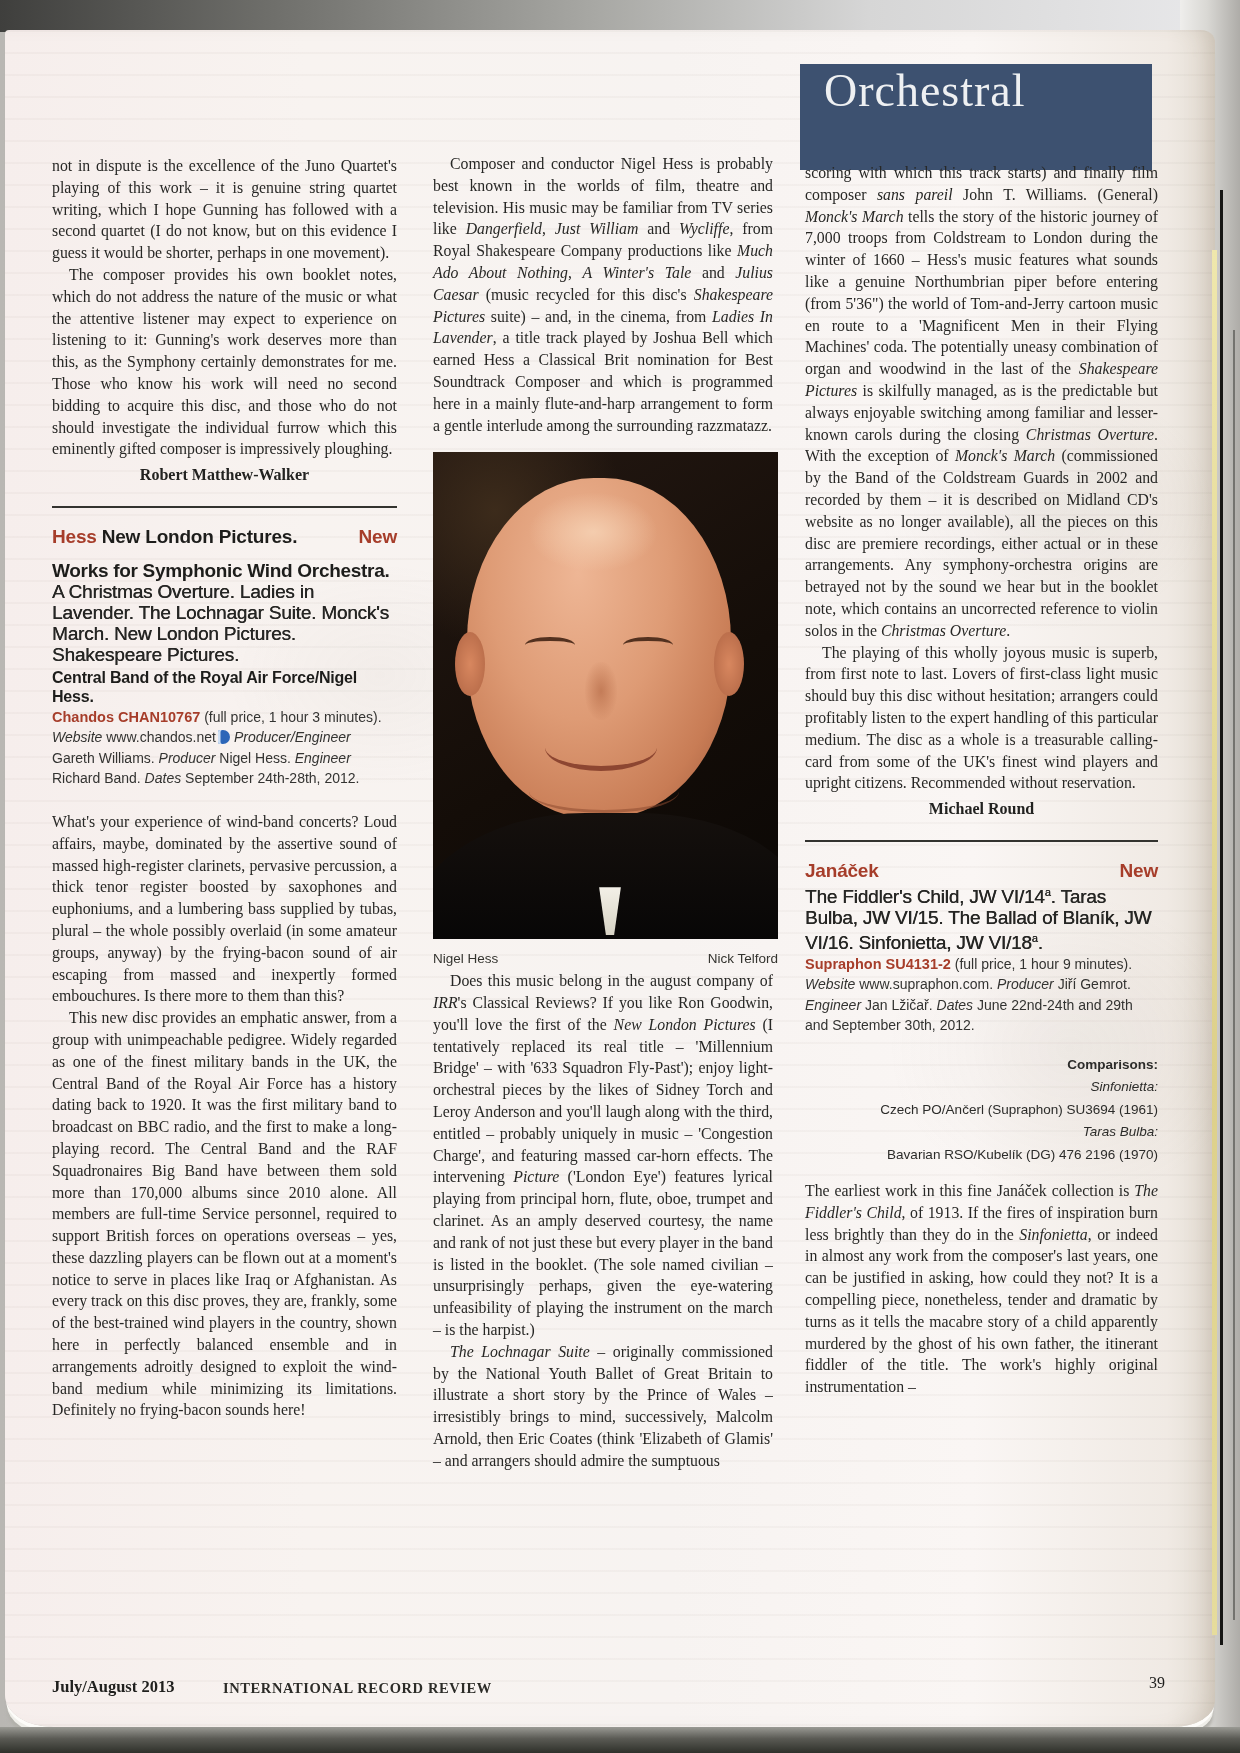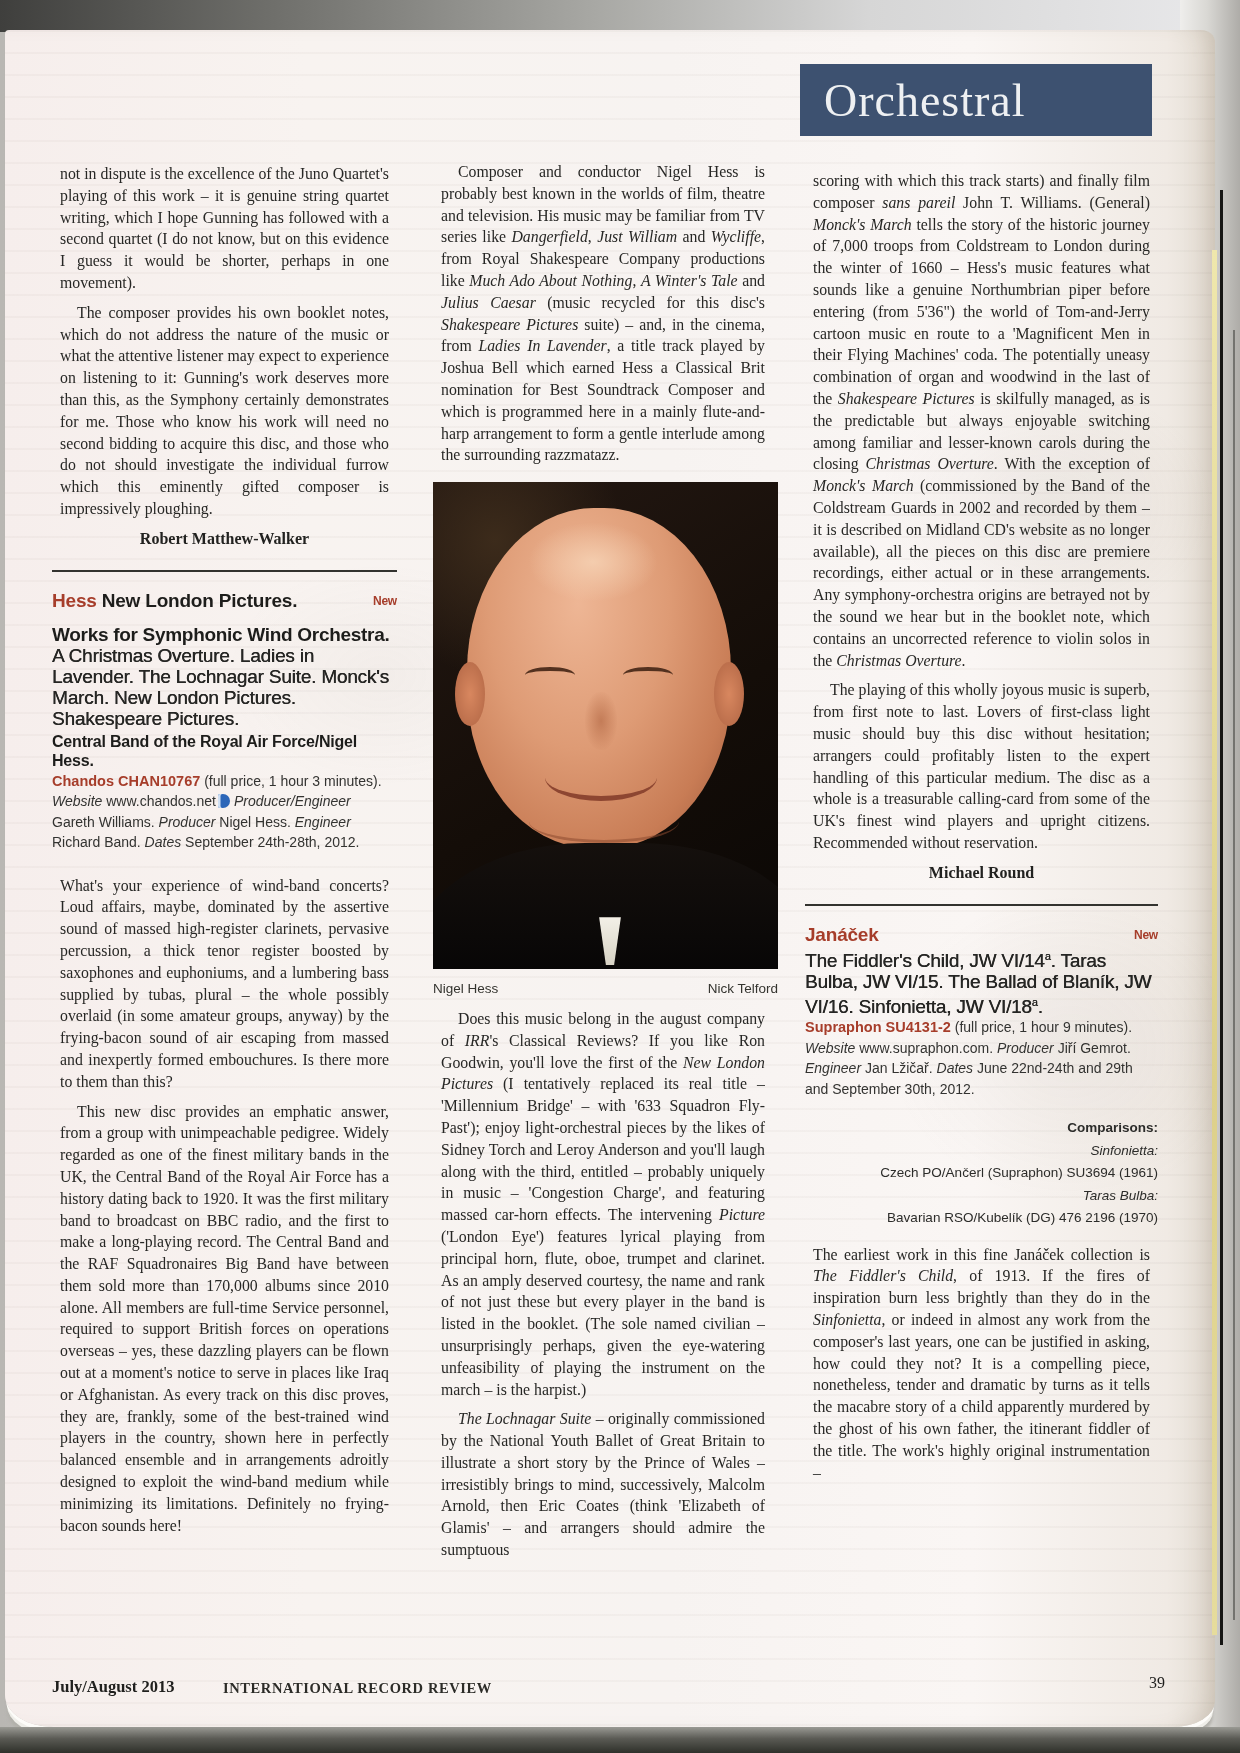--- a/index.html
+++ b/index.html
@@ -46,48 +46,48 @@
     background:linear-gradient(180deg,#efe7ac,#ddd08a 60%,#e6dc9c);
   }
   .edge-black{
     position:absolute;left:1220px;top:190px;width:3px;height:1455px;background:#161614;
   }
   .edge-black2{
     position:absolute;left:1233px;top:330px;width:2px;height:1290px;background:#3c3c38;opacity:.55;
   }
 
   .banner{
-    position:absolute;left:795px;top:34px;width:352px;height:72px;
+    position:absolute;left:795px;top:34px;width:352px;height:106px;
     background:var(--banner);
-    display:flex;align-items:center;padding-left:24px;box-sizing:border-box;
+    display:flex;align-items:flex-start;padding-left:24px;box-sizing:border-box;
   }
   .banner-text{
     font-family:"Liberation Serif", serif;
     font-size:46px;color:#eef0f2;letter-spacing:1px;
   }
 
   .col{position:absolute;color:#272725;font-size:15.8px;line-height:21.8px;text-align:justify;}
   .col1{left:47px;top:125px;width:345px;}
   .col2{left:428px;top:123px;width:340px;}
   .col3{left:800px;top:132px;width:353px;}
 
-  p.body{margin:8px;}
+  p.body{margin:0;}
   p.body.indent{text-indent:17px;}
   p.gap-top{margin-top:22px;}
   .byline{
     margin:4px 0 0;text-align:center;font-weight:700;font-size:16px;color:#222220;
   }
   .rule{border:none;border-top:2px solid #33332f;margin:20px 0 18px;height:0;}
 
   .rev-head{font-family:"Liberation Sans", sans-serif;text-align:left;}
   .head-line{font-size:19px;line-height:22px;letter-spacing:-0.2px;}
   .composer{color:var(--accent);font-weight:700;}
   .title{color:#1d1d1b;font-weight:700;}
   .new-badge{
-    float:right;color:var(--accent);font-weight:700;font-size:12px;line-height:22px;
+    float:right;color:var(--accent);font-weight:700;font-size:19px;line-height:22px;
   }
   .head-sub{font-size:19px;line-height:21px;font-weight:700;color:#1d1d1b;letter-spacing:-0.3px;margin-top:12px;}
   .head-works{
     font-size:19px;line-height:21px;color:#262624;letter-spacing:-0.2px;
     text-shadow:0.35px 0 0 #262624;
   }
   .head-perf{font-size:16px;line-height:19.5px;font-weight:700;color:#1d1d1b;margin-top:3px;letter-spacing:-0.2px;}
   .head-credits{font-size:14px;line-height:20.5px;color:#333331;margin-top:0;letter-spacing:0;}
   .head-credits .label{color:var(--accent);font-weight:700;font-size:14.5px;}
   .head-perf sup{font-size:10px;}

